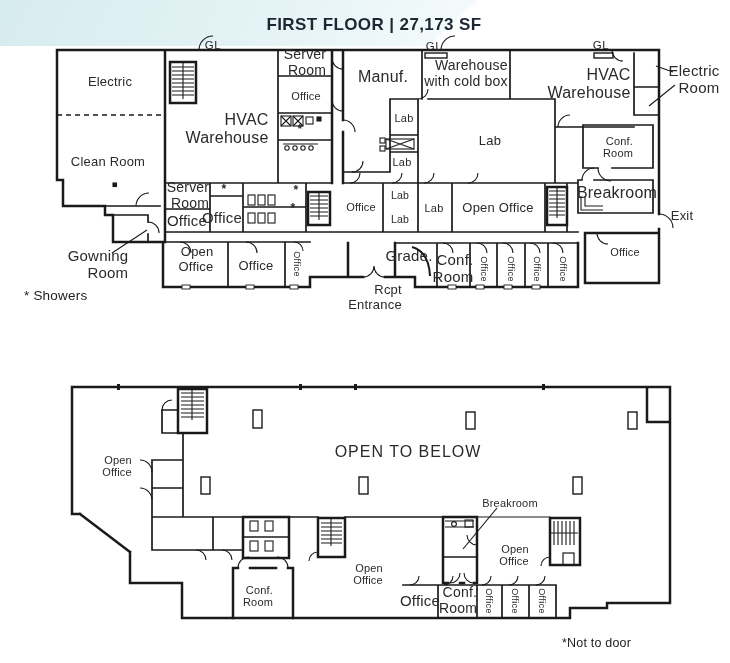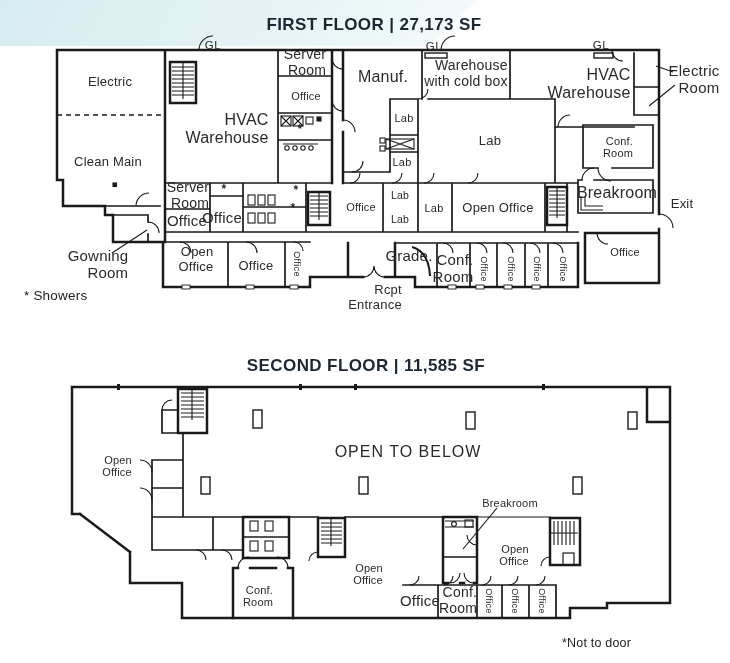--- a/index.html
+++ b/index.html
@@ -209,36 +209,35 @@
       <g fill="#1a1a1a" stroke="none">
         <rect x="117" y="384" width="3" height="6"></rect>
           <rect x="299" y="384" width="3" height="6"></rect>
         <rect x="354" y="384" width="3" height="6"></rect>
           <rect x="542" y="384" width="3" height="6"></rect>
       </g>
     </g>
   </svg>
 
   <div class="lbl title" style="left:374px;top:25px">FIRST FLOOR | 27,173 SF</div>
-  <div class="lbl title" style="left:366px;top:366px">SECOND FLOOR | 11,585 SF</div>
 
   <div class="lbl legend leftal" style="left:24px;top:296px">* Showers</div>
   <div class="lbl note leftal" style="left:562px;top:643px">*Not to door</div>
 
   <div class="lbl gl" style="left:213px;top:45px">GL</div>
   <div class="lbl gl" style="left:434px;top:46px">GL</div>
   <div class="lbl gl" style="left:601px;top:45px">GL</div>
 
   <div class="lbl ast" style="left:300px;top:130px">*</div>
   <div class="lbl ast" style="left:224px;top:190px">*</div>
   <div class="lbl ast" style="left:296px;top:191px">*</div>
   <div class="lbl ast" style="left:293px;top:209px">*</div>
 
   <div class="lbl s13" style="left:110px;top:82px">Electric</div>
-  <div class="lbl s13" style="left:108px;top:162px">Clean Main</div>
+  <div class="lbl s13" style="left:108px;top:162px">Clean Room</div>
   <div class="lbl s12" style="left:227px;top:129px">HVAC
 Warehouse</div>
   <div class="lbl s8" style="left:305px;top:63px">Server
 Room</div>
   <div class="lbl" style="left:306px;top:96px">Office</div>
   <div class="lbl s12" style="left:383px;top:77px">Manuf.</div>
   <div class="lbl s8" style="left:466px;top:74px">Warehouse
 with cold box</div>
   <div class="lbl s12" style="left:589px;top:84px">HVAC
 Warehouse</div>
@@ -248,21 +247,21 @@
   <div class="lbl" style="left:402px;top:162px">Lab</div>
   <div class="lbl s13" style="left:490px;top:141px">Lab</div>
   <div class="lbl" style="left:618px;top:147px">Conf.
 Room</div>
   <div class="lbl" style="left:361px;top:207px">Office</div>
   <div class="lbl s10" style="left:400px;top:196px">Lab</div>
   <div class="lbl s10" style="left:400px;top:220px">Lab</div>
   <div class="lbl" style="left:434px;top:208px">Lab</div>
   <div class="lbl s13" style="left:498px;top:208px">Open Office</div>
   <div class="lbl s12" style="left:617px;top:193px">Breakroom</div>
-  <div class="lbl s13" style="left:682px;top:204px">Exit</div>
+  <div class="lbl s13" style="left:682px;top:216px">Exit</div>
   <div class="lbl" style="left:625px;top:252px">Office</div>
   <div class="lbl s8" style="left:188px;top:196px">Server
 Room</div>
   <div class="lbl s9" style="left:187px;top:221px">Office</div>
   <div class="lbl s9" style="left:222px;top:218px">Office</div>
   <div class="lbl s13" style="left:196px;top:260px">Open
 Office</div>
   <div class="lbl s13" style="left:256px;top:266px">Office</div>
   <div class="lbl vert" style="left:297px;top:264px">Office</div>
   <div class="lbl s9" style="left:409px;top:256px">Grade.</div>

